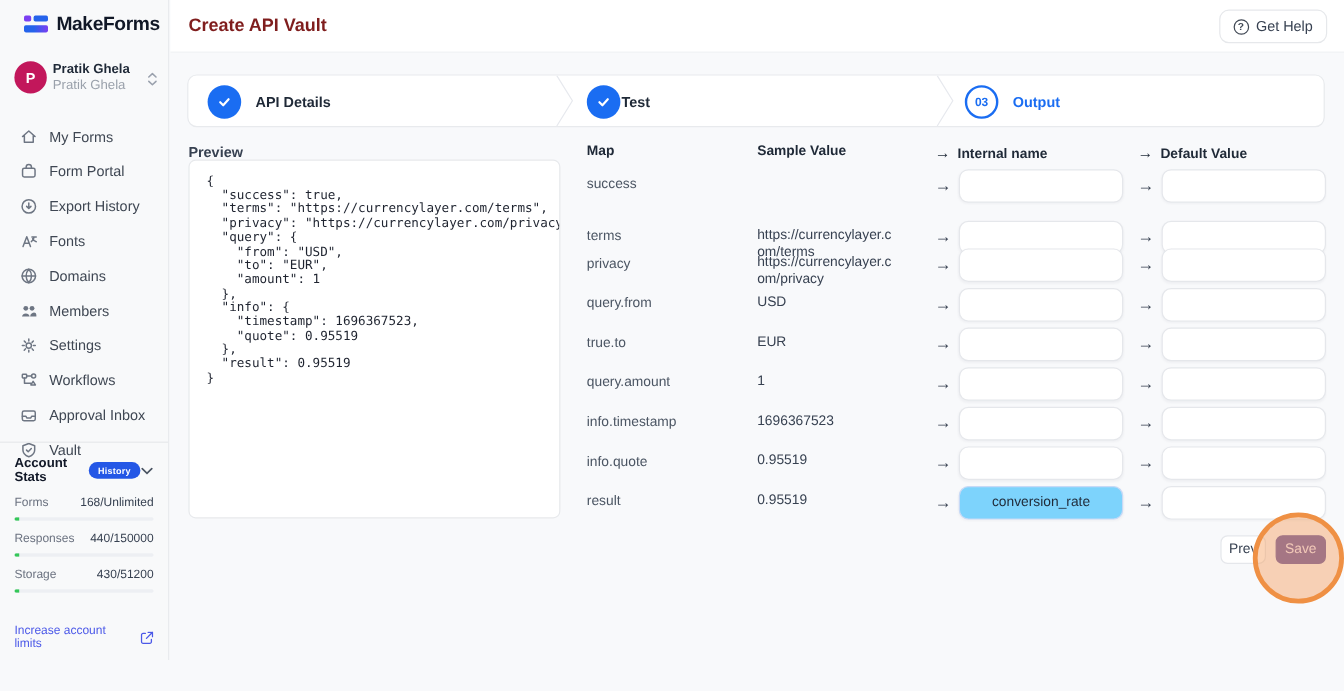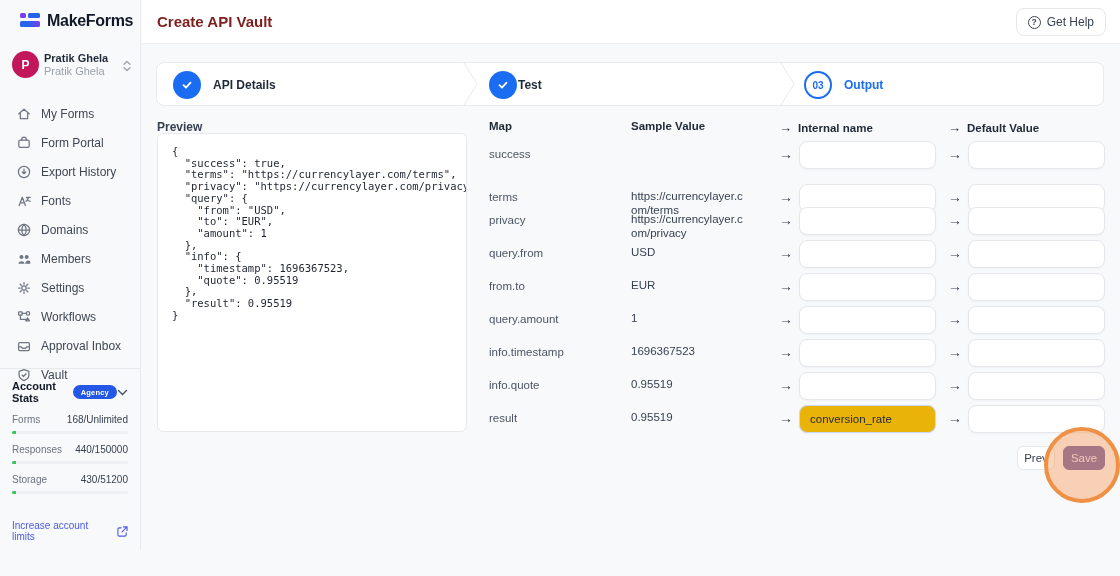--- a/index.html
+++ b/index.html
@@ -79,21 +79,21 @@
   .map-row { position:absolute; left:0; width:1024px; height:34px; }
   .m-field { position:absolute; left:347px; top:7px; width:135px; font-size:11.5px; color:#4b5563; }
   .m-sample { position:absolute; left:489px; top:6px; width:114px; font-size:11.5px; line-height:13.5px;
     color:#374151; word-break:break-all; }
   .arr { position:absolute; top:5px; font-size:14px; color:#374151; }
   .a1 { left:637px; } .a2 { left:806px; }
   .m-in { position:absolute; top:0; width:137px; height:28px; border:1px solid #e5e7eb; border-radius:8px;
     background:#fff; box-shadow:0 1px 2px rgba(16,24,40,.04); padding:0 10px;
     font-family:"Liberation Sans", sans-serif; font-size:11.5px; color:#1f2937; outline:none; }
   .in1 { left:657px; } .in2 { left:826px; }
-  .m-in.filled { background:#eab308; border-color:#c7d9f6; }
+  .m-in.filled { background:#7dd3fc; border-color:#c7d9f6;text-align:center; }
   
   .btn { position:absolute; height:24px; border-radius:6px; font-size:11.5px; cursor:pointer;
     display:flex; align-items:center; justify-content:center; font-family:"Liberation Sans", sans-serif; }
   .btn-prev { left:875px; top:402px; width:38px; background:#fff; border:1px solid #e5e7eb; color:#374151; }
   .btn-save { left:921px; top:402px; width:42px; background:#6b5ea8; border:1px solid #6b5ea8; color:#efeaff; }
   .highlight-circle { position:absolute; left:902px; top:383px; width:76px; height:76px; border-radius:50%;
     border:4px solid #ef9044; background:rgba(246,153,83,.42); z-index:5; pointer-events:none; }
   svg { display:block; }
 </style>
 </head>
@@ -212,21 +212,21 @@
             <path d="M6.1 8.1l1.4 1.4 2.6-2.7" stroke="#6e7683" stroke-width="1.25" fill="none" stroke-linecap="round" stroke-linejoin="round"></path>
           </svg>
         </span>
         <span class="nav-lbl">Vault</span>
       </div>
     </nav>
 
   <div class="acct">
     <div class="acct-head">
       <span class="acct-title">Account Stats</span>
-      <span class="acct-badge">Agency</span>
+      <span class="acct-badge">History</span>
       <span class="acct-chev">
         <svg width="11" height="7" viewBox="0 0 11 7">
             <path d="M1.5 1.5 5.5 5.5 9.5 1.5" stroke="#4b5563" stroke-width="1.4" fill="none" stroke-linecap="round"></path>
           </svg>
       </span>
     </div>
     <div id="stat-rows">
         <div class="stat-row">
           <div class="stat-line">
             <span class="stat-lbl">Forms</span>
@@ -362,21 +362,21 @@
       </div>
       <div class="map-row" style="top: 196px;">
         <div class="m-field">query.from</div>
         <div class="m-sample">USD</div>
         <span class="arr a1">→</span>
         <input class="m-in in1" style="">
         <span class="arr a2">→</span>
         <input class="m-in in2" style="">
       </div>
       <div class="map-row" style="top: 229px;">
-        <div class="m-field">from.to</div>
+        <div class="m-field">true.to</div>
         <div class="m-sample">EUR</div>
         <span class="arr a1">→</span>
         <input class="m-in in1" style="">
         <span class="arr a2">→</span>
         <input class="m-in in2" style="">
       </div>
       <div class="map-row" style="top: 262px;">
         <div class="m-field">query.amount</div>
         <div class="m-sample">1</div>
         <span class="arr a1">→</span>

